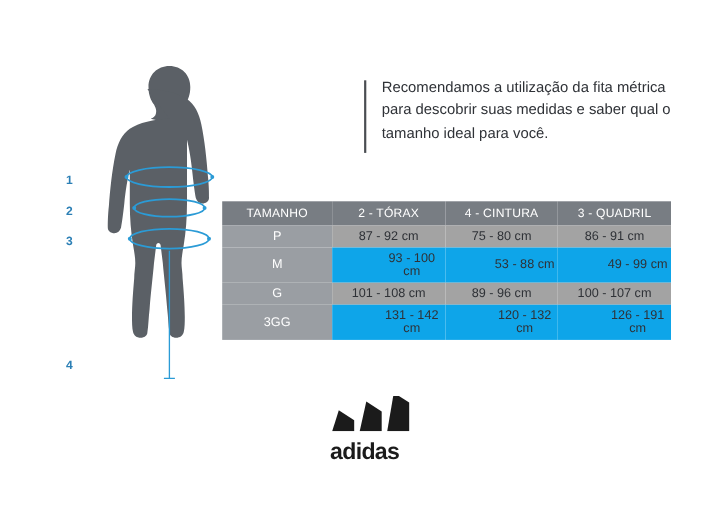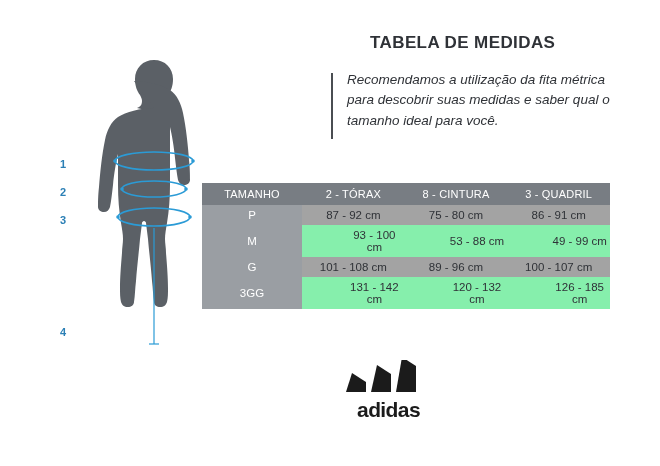--- a/index.html
+++ b/index.html
@@ -56,21 +56,20 @@
     width: 2px;
     background: #4a4d52;
     flex: 0 0 2px;
     margin-top: 3px;
     height: 66px;
   }
   .intro-text {
     font-size: 13.5px;
     line-height: 1.5;
     color: #2f3237;
-    font-style: italic;
   }
 
   
   .table-wrap {
     position: absolute;
     left: 202px; top: 183px;
     width: 408px;
   }
   table.sizes {
     border-collapse: collapse;
@@ -90,30 +89,30 @@
   table.sizes td {
     padding: 4px 2px;
     text-align: center;
     color: #2f3237;
     font-size: 11.5px;
   }
   table.sizes td.sizecell {
     background: #9a9ea3;
     color: #ffffff;
   }
-  table.sizes tr.alt td:not(.sizecell) { background: #86efac; padding-left: 44px; }
+  table.sizes tr.alt td:not(.sizecell) { background: #0ea5e9; padding-left: 44px; }
   table.sizes tr td:not(.sizecell) { background: #a3a3a3; }
   table.sizes tr.alt td.sizecell { background: #9a9ea3; }
 
   
   .logo-wrap {
     position: absolute;
     left: 300px; top: 360px;
     width: 120px;
-    text-align: right;
+    text-align: left;
   }
   .logo-word {
     font-family: "Liberation Sans", sans-serif;
     font-size: 21px;
     font-weight: 700;
     letter-spacing: -0.6px;
     color: #1b1b1b;
     margin-top: 2px;
   }
 </style>
@@ -152,34 +151,33 @@
         <line x1="111" y1="296" x2="121" y2="296"></line>
       </g>
     </svg>
 
     <span class="mark-label mark-1">1</span>
     <span class="mark-label mark-2">2</span>
     <span class="mark-label mark-3">3</span>
     <span class="mark-label mark-4">4</span>
   </div>
 
-  <div class="title">TABELA DE MEDIDAS</div>
 
   <div class="intro-wrap">
     <div class="intro-bar"></div>
     <div class="intro-text">Recomendamos a utilização da fita métrica para descobrir suas medidas e saber qual o tamanho ideal para você.</div>
   </div>
 
   <div class="table-wrap">
     <table class="sizes">
       <thead>
         <tr>
           <th class="col-size">TAMANHO</th>
           <th>2 - TÓRAX</th>
-          <th>8 - CINTURA</th>
+          <th>4 - CINTURA</th>
           <th>3 - QUADRIL</th>
         </tr>
       </thead>
       <tbody>
         <tr>
           <td class="sizecell">P</td>
           <td>87 - 92 cm</td>
           <td>75 - 80 cm</td>
           <td>86 - 91 cm</td>
         </tr>
@@ -192,21 +190,21 @@
         <tr>
           <td class="sizecell">G</td>
           <td>101 - 108 cm</td>
           <td>89 - 96 cm</td>
           <td>100 - 107 cm</td>
         </tr>
         <tr class="alt">
           <td class="sizecell">3GG</td>
           <td>131 - 142 cm</td>
           <td>120 - 132 cm</td>
-          <td>126 - 185 cm</td>
+          <td>126 - 191 cm</td>
         </tr>
       </tbody>
     </table>
   </div>
 
   <div class="logo-wrap">
     <svg width="76" height="32" viewBox="0 0 76 32">
       <g fill="#1b1b1b">
         <polygon points="2,32 22,32 22,22 8,13"></polygon>
         <polygon points="27,32 47,32 47,14 33,5"></polygon>

